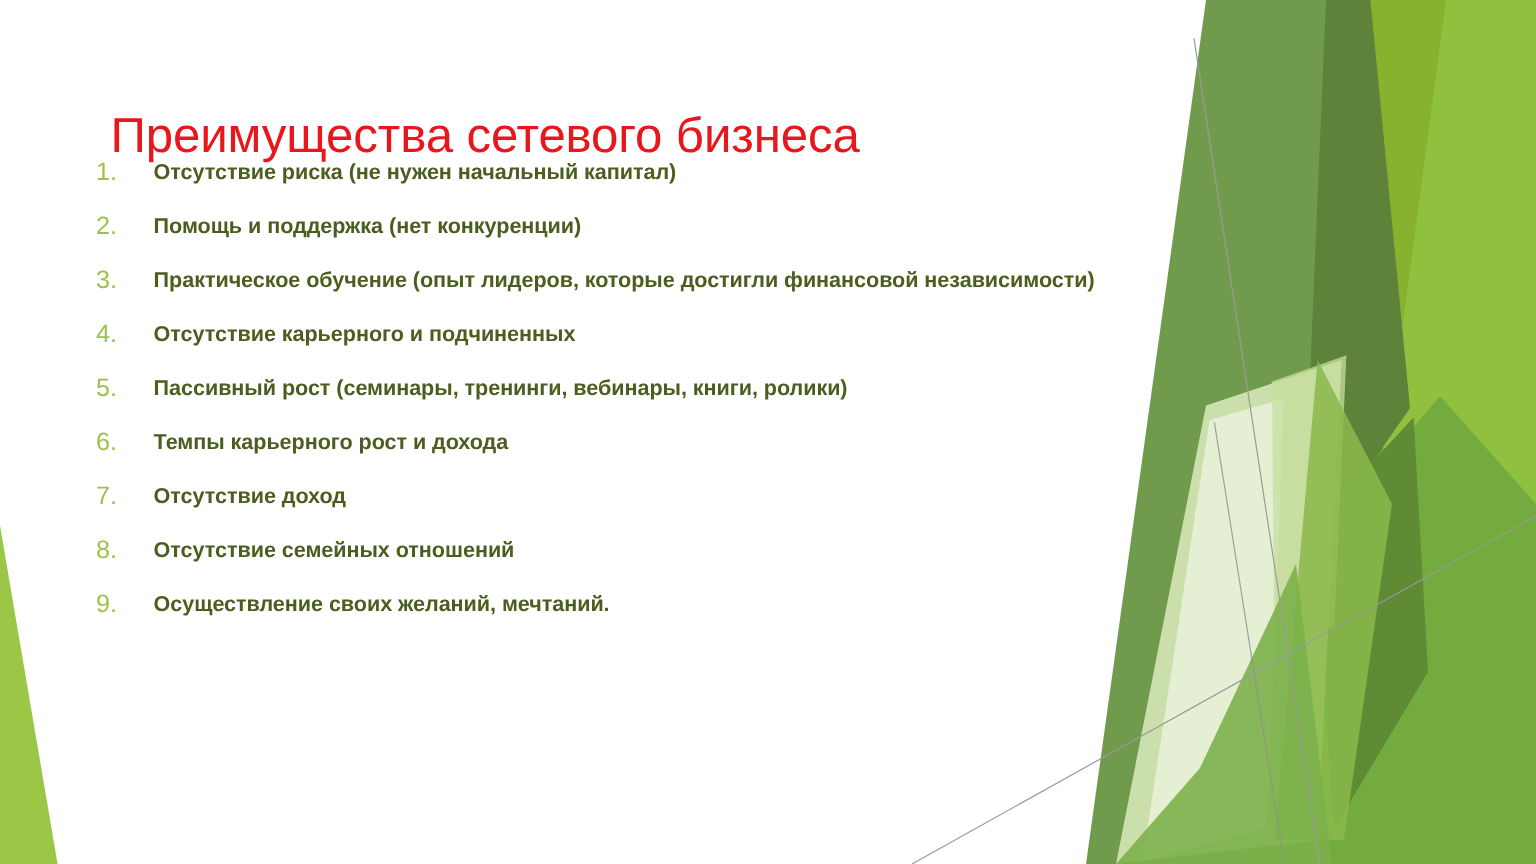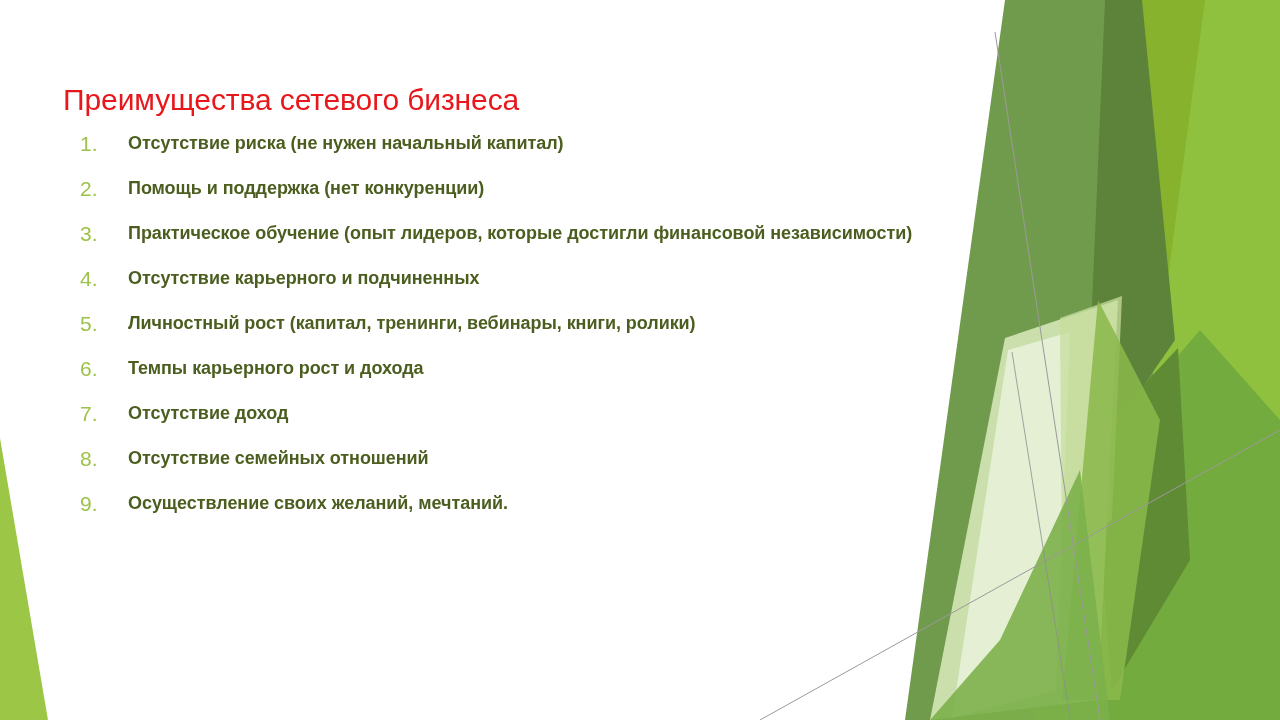--- a/index.html
+++ b/index.html
@@ -34,25 +34,25 @@
     position: absolute;
     left: 0;
     top: 0;
     width: 1030px;
     height: 720px;
     z-index: 5;
   }
 
   .slide-title {
     position: absolute;
-    left: 63px;
+    left: 92px;
     top: 63px;
     width: 900px;
     color: #e8171c;
-    font-size: 30px;
+    font-size: 41px;
     line-height: 1.15;
     font-weight: 400;
     letter-spacing: -0.1px;
     white-space: nowrap;
   }
 
   .bullet-list {
     position: absolute;
     left: 76px;
     top: 128px;
@@ -147,21 +147,21 @@
         <span class="bullet-text">Практическое обучение (опыт лидеров, которые достигли финансовой независимости)</span>
       </li>
 
       <li class="bullet-item">
         <span class="bullet-num">4.</span>
         <span class="bullet-text">Отсутствие карьерного и подчиненных</span>
       </li>
 
       <li class="bullet-item">
         <span class="bullet-num">5.</span>
-        <span class="bullet-text">Личностный рост (капитал, тренинги, вебинары, книги, ролики)</span>
+        <span class="bullet-text">Пассивный рост (семинары, тренинги, вебинары, книги, ролики)</span>
       </li>
 
       <li class="bullet-item">
         <span class="bullet-num">6.</span>
         <span class="bullet-text">Темпы карьерного рост и дохода</span>
       </li>
 
       <li class="bullet-item">
         <span class="bullet-num">7.</span>
         <span class="bullet-text">Отсутствие доход</span>

